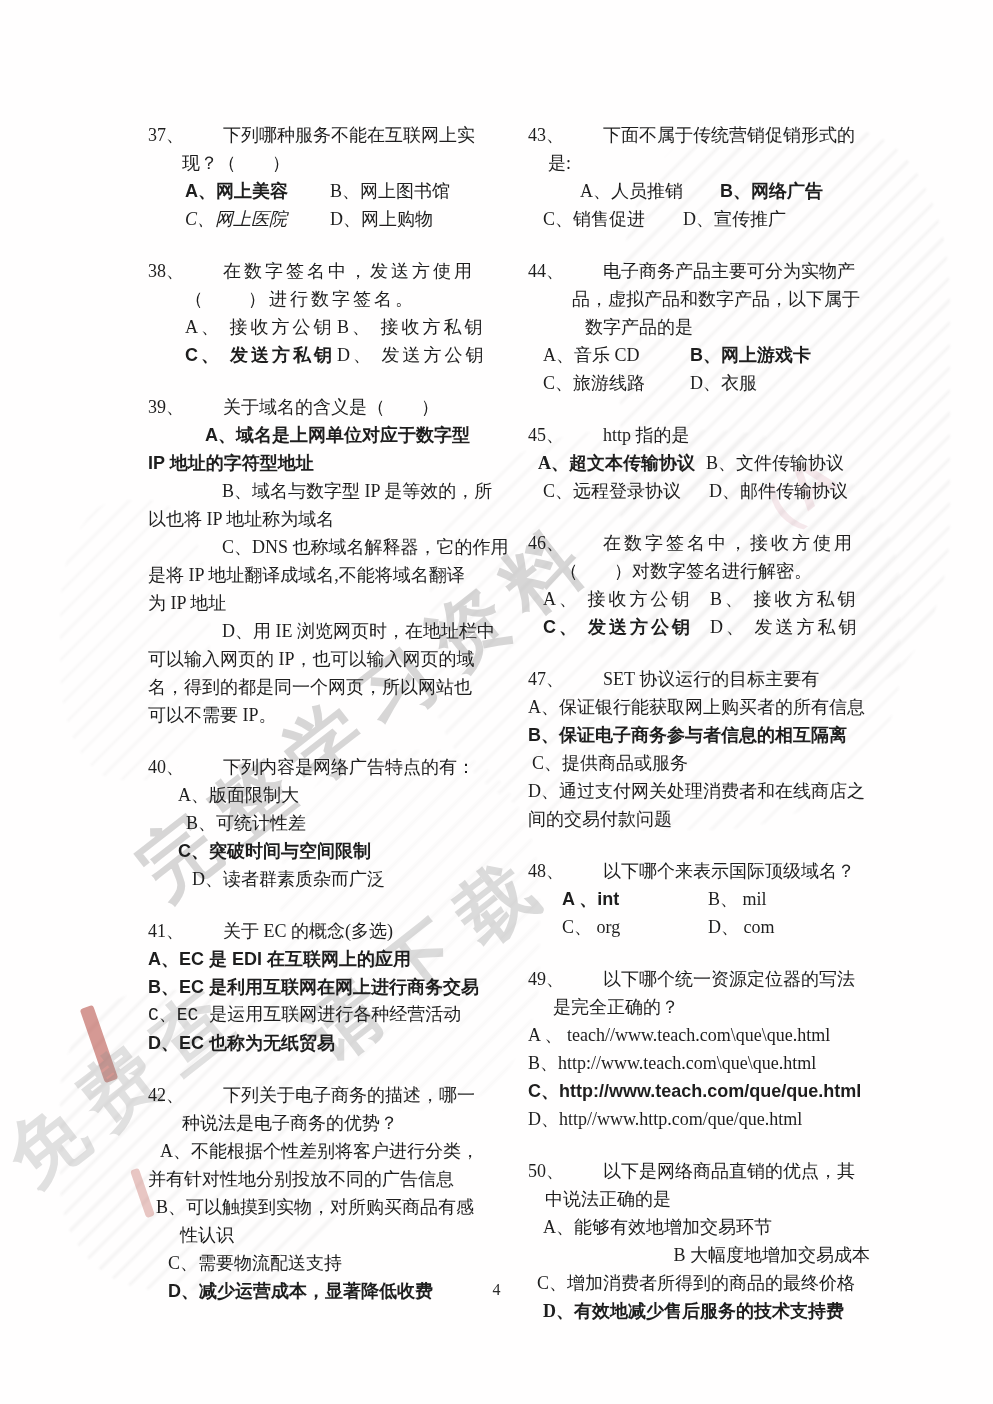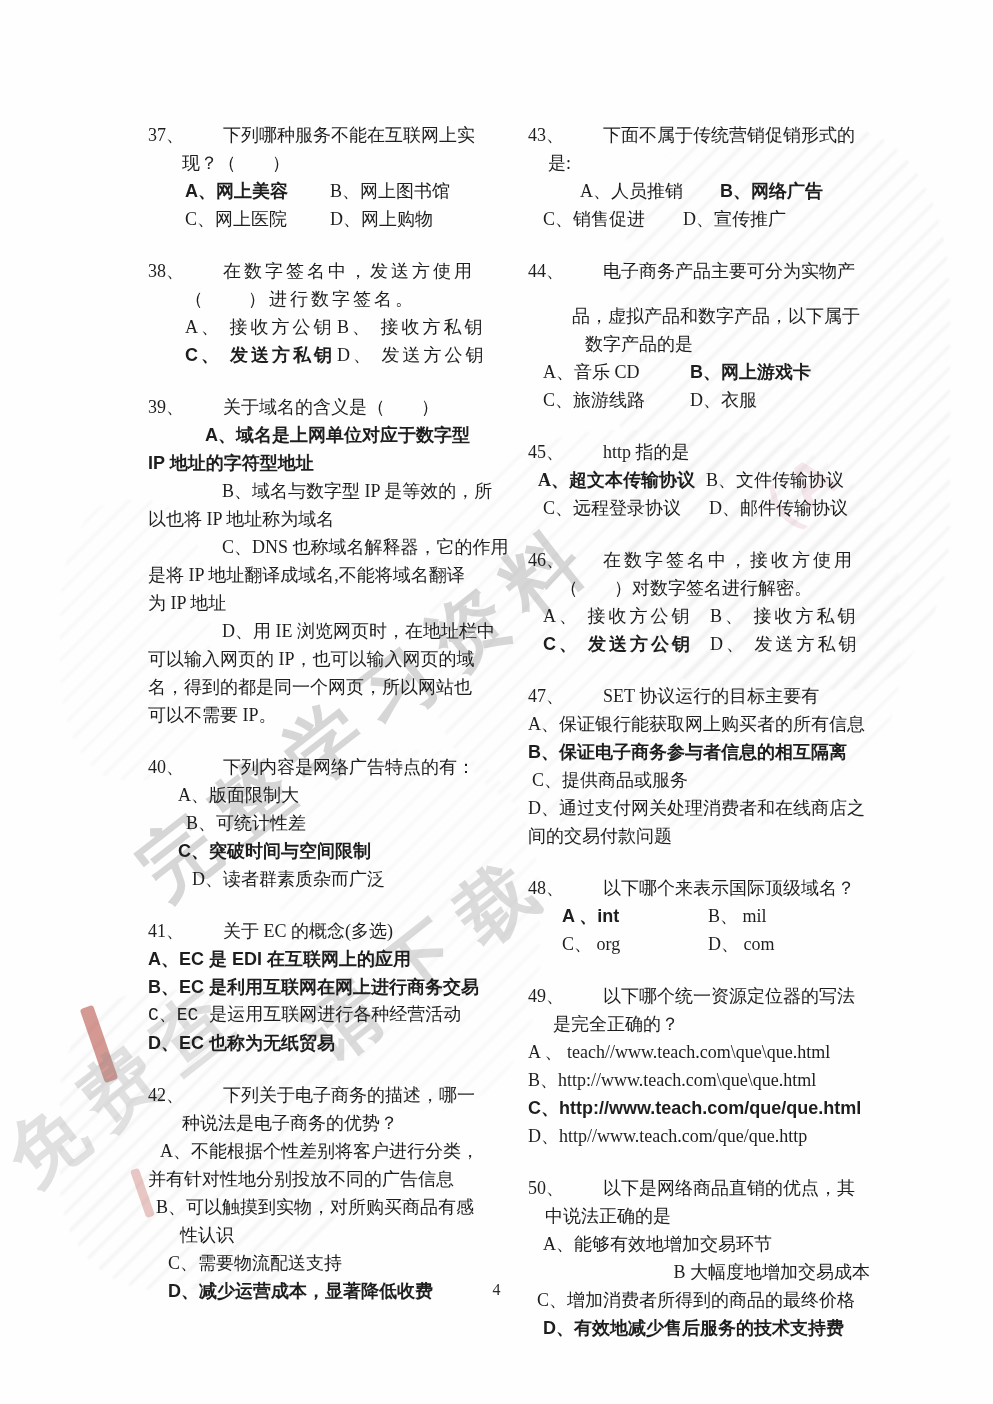--- a/index.html
+++ b/index.html
@@ -66,21 +66,21 @@
       <span class="wm-t wm-2">请下载</span>
       <span class="wm-t wm-3">免费查</span>
       <span class="wm-t wm-4">（A</span>
     </div>
 
   <div class="col left">
       <div class="q">
         <div class="line"><span class="qnum">37、</span><span>下列哪种服务不能在互联网上实</span></div>
         <div class="line" style="padding-left: 34px;">现？（　　）</div>
         <div class="line" style="padding-left: 37px;"><span class="ca b" style="min-width: 145px;">A、网上美容</span><span>B、网上图书馆</span></div>
-        <div class="line" style="padding-left: 37px;"><span class="ca" style="min-width: 145px;">C、网上医院</span><span>D、网上购物</span></div>
+        <div class="line" style="padding-left: 37px;"><span class="ca" style="min-width: 145px; font-style: italic;">C、网上医院</span><span>D、网上购物</span></div>
       </div>
       <div class="q">
         <div class="line sp"><span class="qnum">38、</span><span>在数字签名中，发送方使用</span></div>
         <div class="line sp" style="padding-left: 37px;">（　　）进行数字签名。</div>
         <div class="line sp" style="padding-left: 37px;"><span class="ca" style="min-width: 152px;">A、 接收方公钥</span><span>B、 接收方私钥</span></div>
         <div class="line sp" style="padding-left: 37px;"><span class="ca b" style="min-width: 152px;">C、 发送方私钥</span><span>D、 发送方公钥</span></div>
       </div>
       <div class="q">
         <div class="line"><span class="qnum">39、</span><span>关于域名的含义是（　　）</span></div>
         <div class="line b" style="padding-left: 57px;">A、域名是上网单位对应于数字型</div>
@@ -122,21 +122,21 @@
     </div>
   <div class="col right">
       <div class="q">
         <div class="line"><span class="qnum">43、</span><span>下面不属于传统营销促销形式的</span></div>
         <div class="line" style="padding-left: 20px;">是:</div>
         <div class="line" style="padding-left: 15px;"><span class="ca" style="min-width: 140px; margin-left: 37px;">A、人员推销</span><span class="b">B、网络广告</span></div>
         <div class="line" style="padding-left: 15px;"><span class="ca" style="min-width: 140px;">C、销售促进</span><span>D、宣传推广</span></div>
       </div>
       <div class="q">
         <div class="line"><span class="qnum">44、</span><span>电子商务产品主要可分为实物产</span></div>
-        <div class="line" style="padding-left: 44px; margin-top: 17px;">品，虚拟产品和数字产品，以下属于</div>
+        <div class="line" style="padding-left: 44px;">品，虚拟产品和数字产品，以下属于</div>
         <div class="line" style="padding-left: 57px;">数字产品的是</div>
         <div class="line" style="padding-left: 15px;"><span class="ca" style="min-width: 147px;">A、音乐 CD</span><span class="b">B、网上游戏卡</span></div>
         <div class="line" style="padding-left: 15px;"><span class="ca" style="min-width: 147px;">C、旅游线路</span><span>D、衣服</span></div>
       </div>
       <div class="q">
         <div class="line"><span class="qnum">45、</span><span>http 指的是</span></div>
         <div class="line" style="padding-left: 10px;"><span class="ca b" style="min-width: 168px; font-family: Liberation Serif, serif;">A、超文本传输协议</span><span>B、文件传输协议</span></div>
         <div class="line" style="padding-left: 15px;"><span class="ca" style="min-width: 166px;">C、远程登录协议</span><span>D、邮件传输协议</span></div>
       </div>
       <div class="q">
@@ -157,26 +157,26 @@
         <div class="line"><span class="qnum">48、</span><span>以下哪个来表示国际顶级域名？</span></div>
         <div class="line" style="padding-left: 34px;"><span class="ca b" style="min-width: 146px;">A 、int</span><span>B、 mil</span></div>
         <div class="line" style="padding-left: 34px;"><span class="ca" style="min-width: 146px;">C、 org</span><span>D、 com</span></div>
       </div>
       <div class="q">
         <div class="line"><span class="qnum">49、</span><span>以下哪个统一资源定位器的写法</span></div>
         <div class="line" style="padding-left: 25px;">是完全正确的？</div>
         <div class="line" style="padding-left: 0px;">A 、 teach//www.teach.com\que\que.html</div>
         <div class="line" style="padding-left: 0px;">B、http://www.teach.com\que\que.html</div>
         <div class="line b" style="padding-left: 0px;">C、http://www.teach.com/que/que.html</div>
-        <div class="line" style="padding-left: 0px;">D、http//www.teach.com/que/que.http</div>
+        <div class="line" style="padding-left: 0px;">D、http//www.http.com/que/que.html</div>
       </div>
       <div class="q">
         <div class="line"><span class="qnum">50、</span><span>以下是网络商品直销的优点，其</span></div>
         <div class="line" style="padding-left: 17px;">中说法正确的是</div>
         <div class="line" style="padding-left: 15px;">A、能够有效地增加交易环节</div>
         <div class="line" style="padding-left: 15px; text-align: right;">B 大幅度地增加交易成本</div>
         <div class="line" style="padding-left: 9px;">C、增加消费者所得到的商品的最终价格</div>
-        <div class="line b" style="padding-left: 15px;">D、有效地减少售后服务的技术支持费</div>
+        <div class="line b" style="padding-left: 15px; font-family: Liberation Serif, serif;">D、有效地减少售后服务的技术支持费</div>
       </div>
     </div>
 
   <div class="footer">4</div>
 </div>
 
 </body></html>

